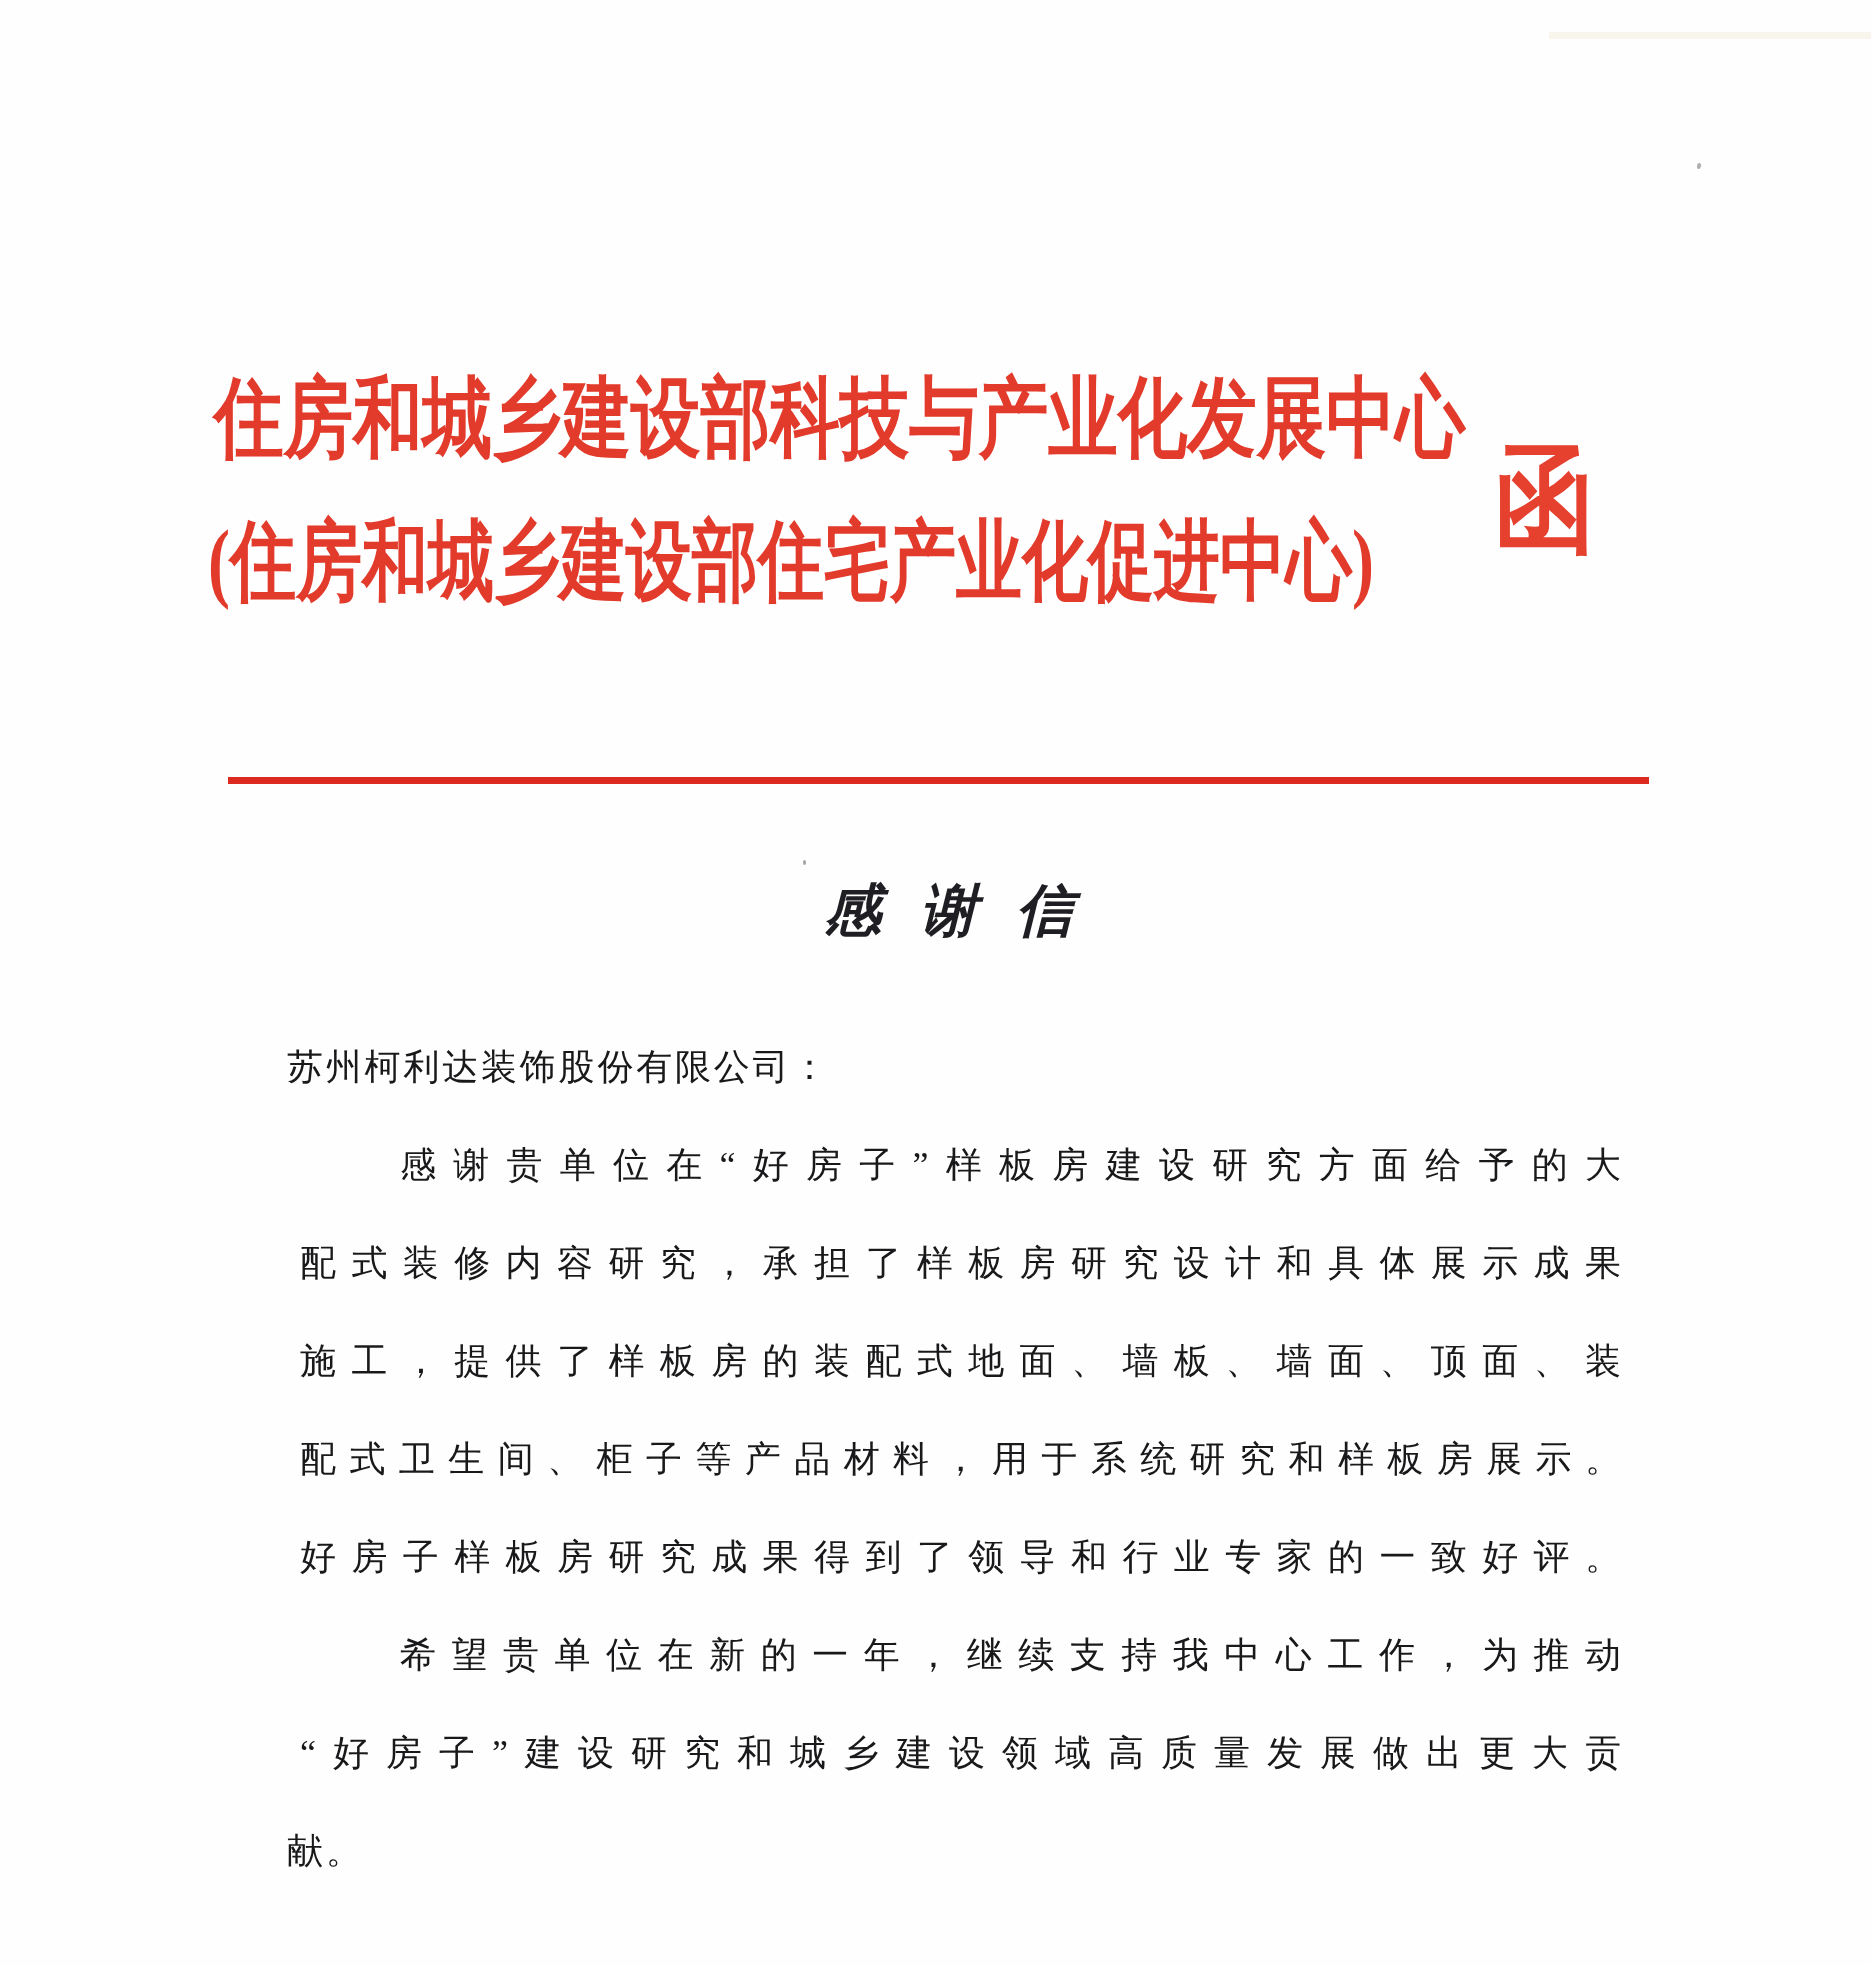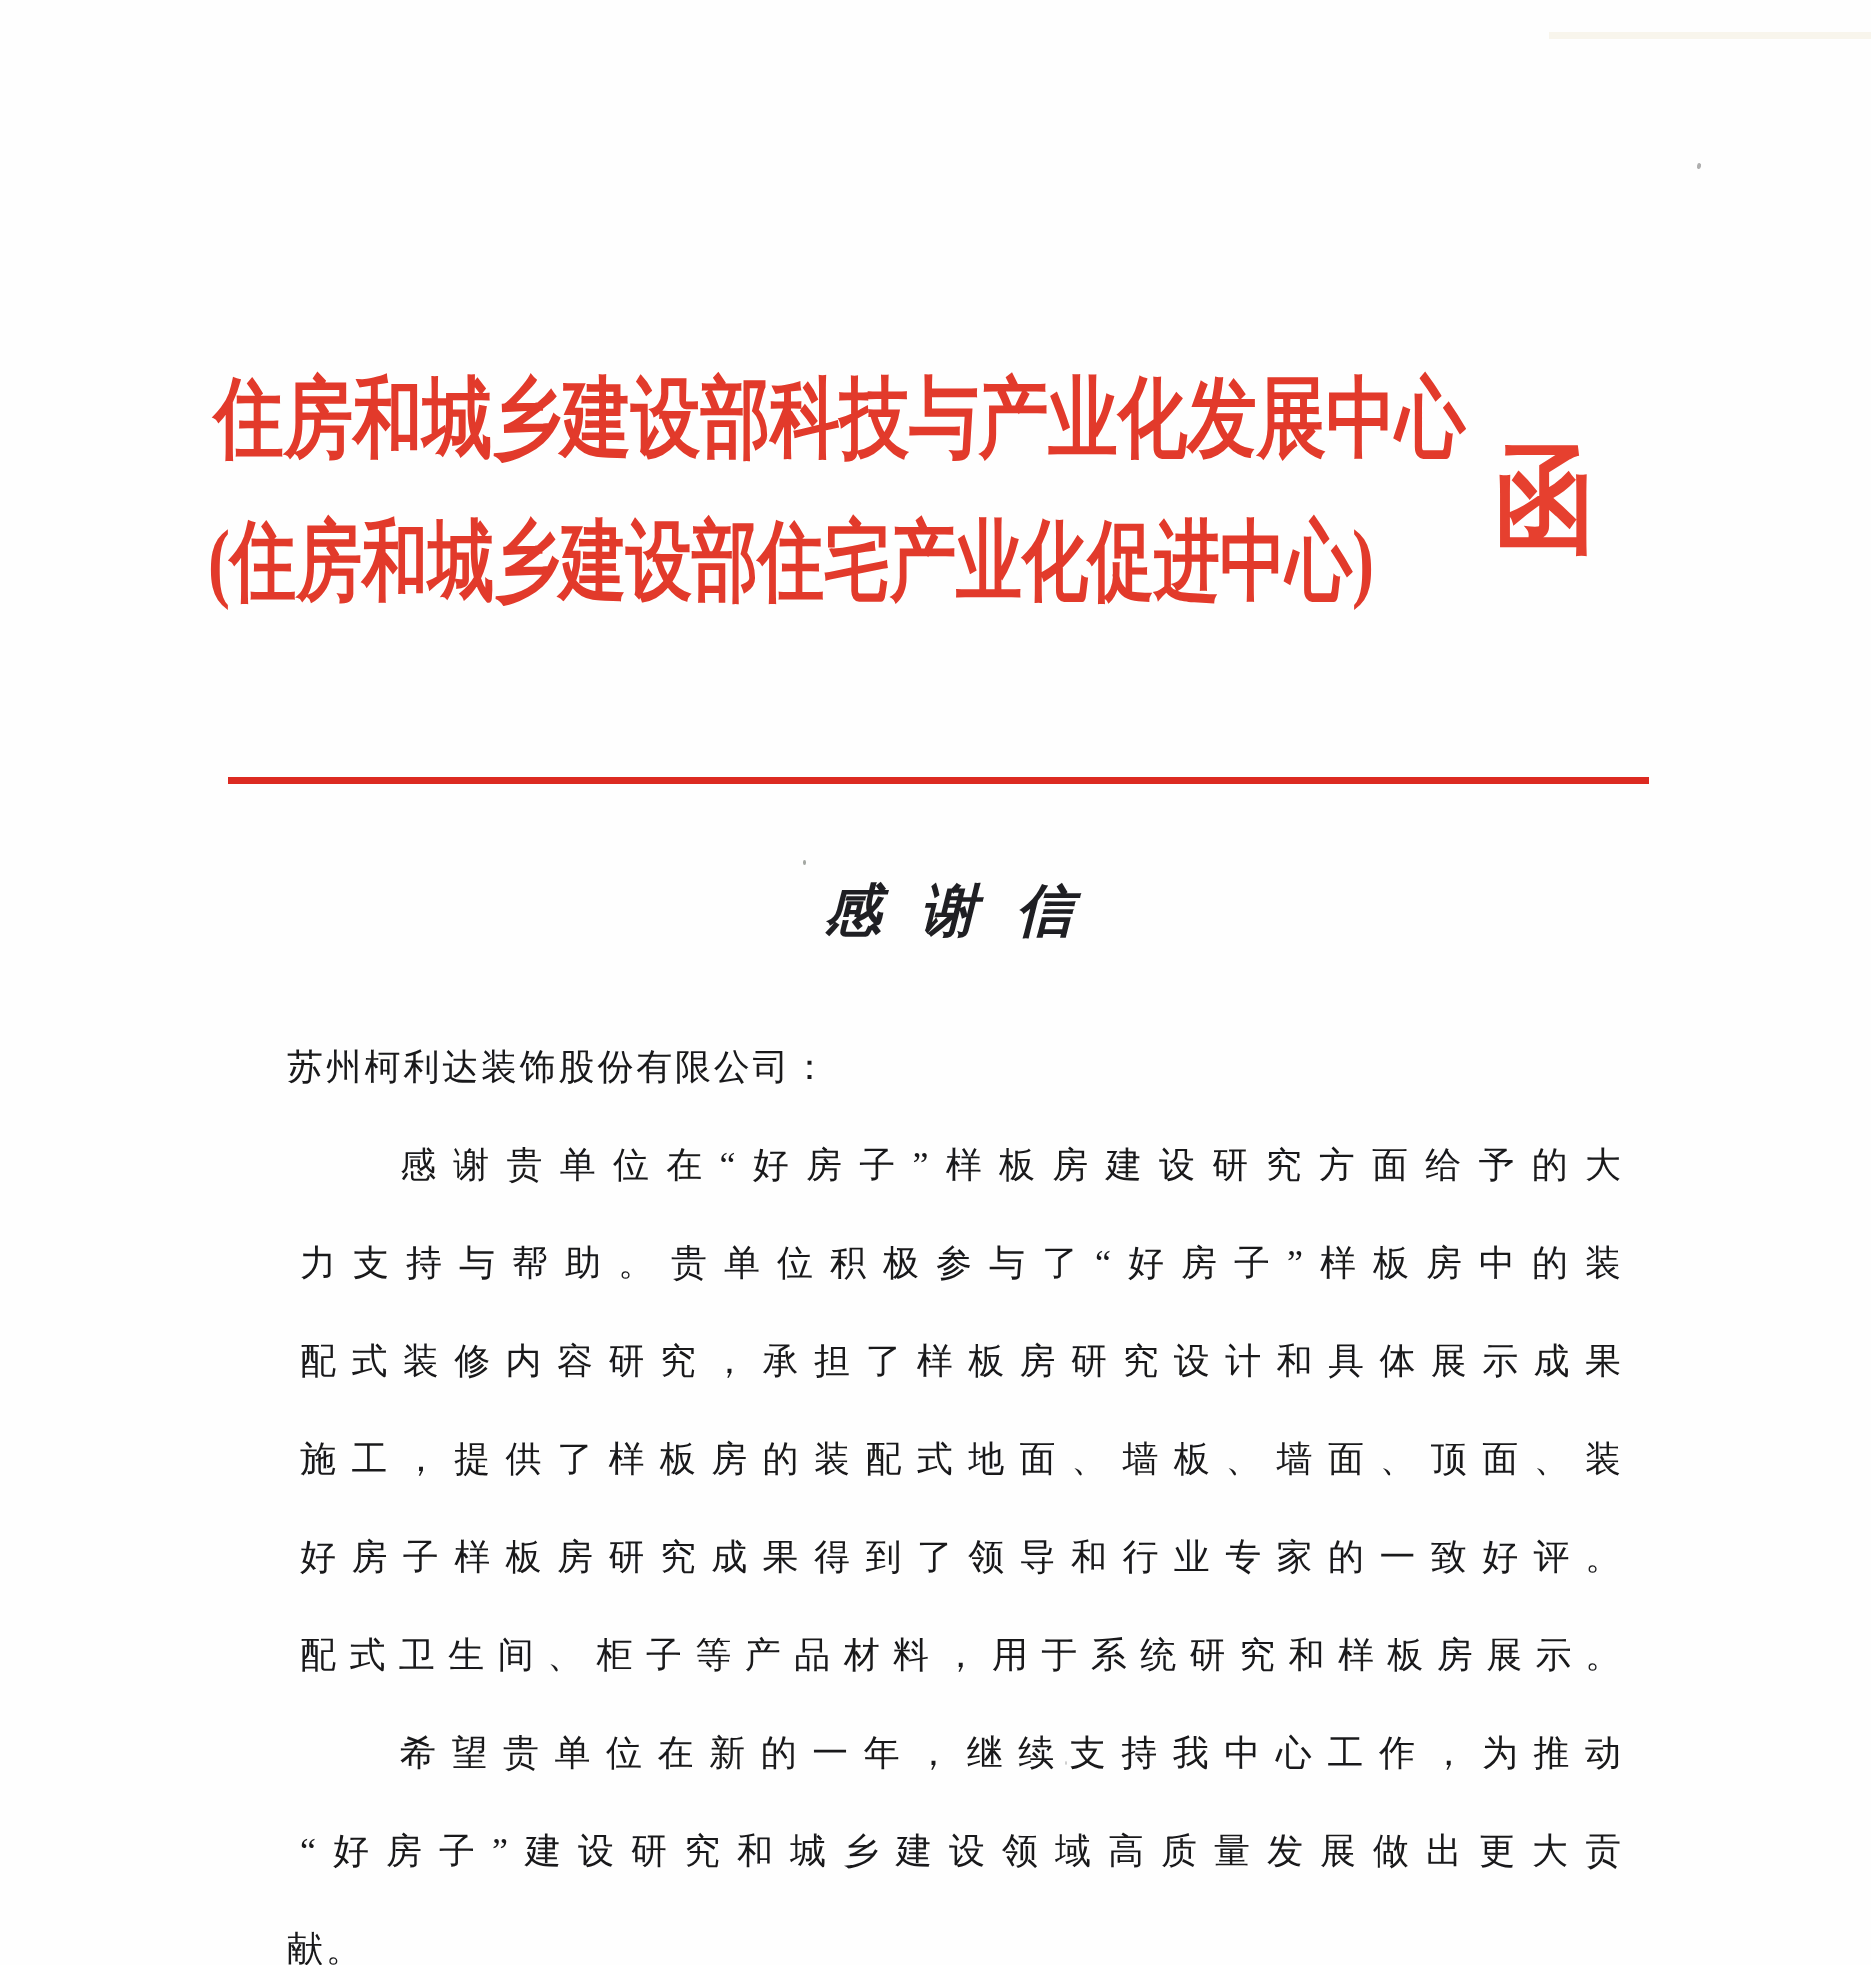--- a/index.html
+++ b/index.html
@@ -73,25 +73,24 @@
   <div class="org-line org-line1">住房和城乡建设部科技与产业化发展中心</div>
   <div class="org-line org-line2">(住房和城乡建设部住宅产业化促进中心)</div>
   <div class="doc-type">函</div>
   <div class="red-rule"></div>
 
   <div class="letter-title">感 谢 信</div>
 
   <div class="body-block">
     <div class="bline">苏州柯利达装饰股份有限公司：</div>
     <div class="bline indent fill">感谢贵单位在“好房子”样板房建设研究方面给予的大</div>
-    <div class="bline fill">力支持与帮助。贵单位积极参与了“好房子”样板房中的装</div>
     <div class="bline fill">配式装修内容研究，承担了样板房研究设计和具体展示成果</div>
     <div class="bline fill">施工，提供了样板房的装配式地面、墙板、墙面、顶面、装</div>
+    <div class="bline fill">配式卫生间、柜子等产品材料，用于系统研究和样板房展示。</div>
     <div class="bline fill">好房子样板房研究成果得到了领导和行业专家的一致好评。</div>
-    <div class="bline fill">配式卫生间、柜子等产品材料，用于系统研究和样板房展示。</div>
     <div class="bline indent fill">希望贵单位在新的一年，继续支持我中心工作，为推动</div>
     <div class="bline fill">“好房子”建设研究和城乡建设领域高质量发展做出更大贡</div>
     <div class="bline">献。</div>
 
   </div>
 
   <div class="artifact band"></div>
   <div class="artifact speck1"></div>
   <div class="artifact speck2"></div>
   <div class="artifact speck3"></div>

